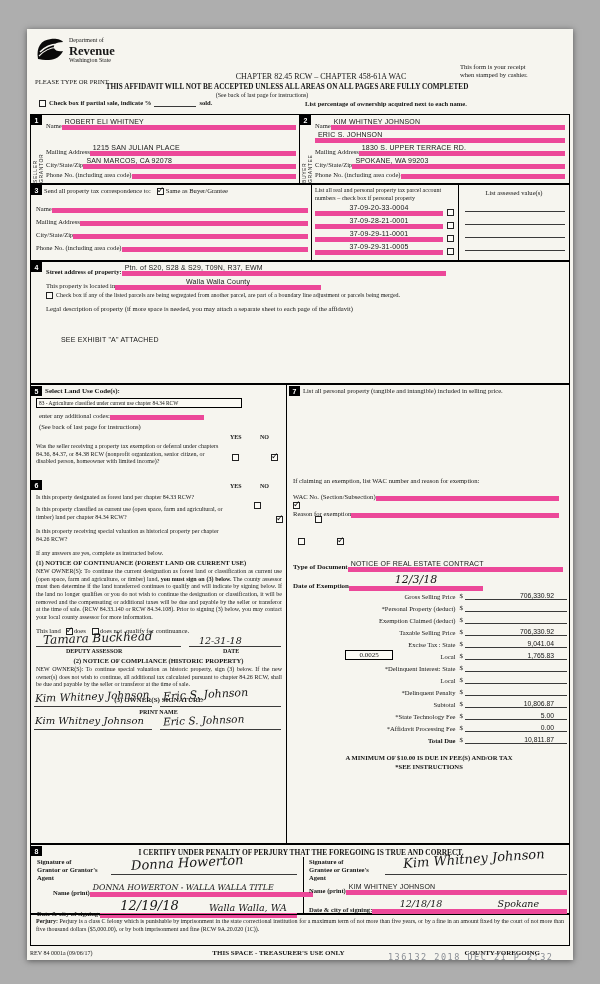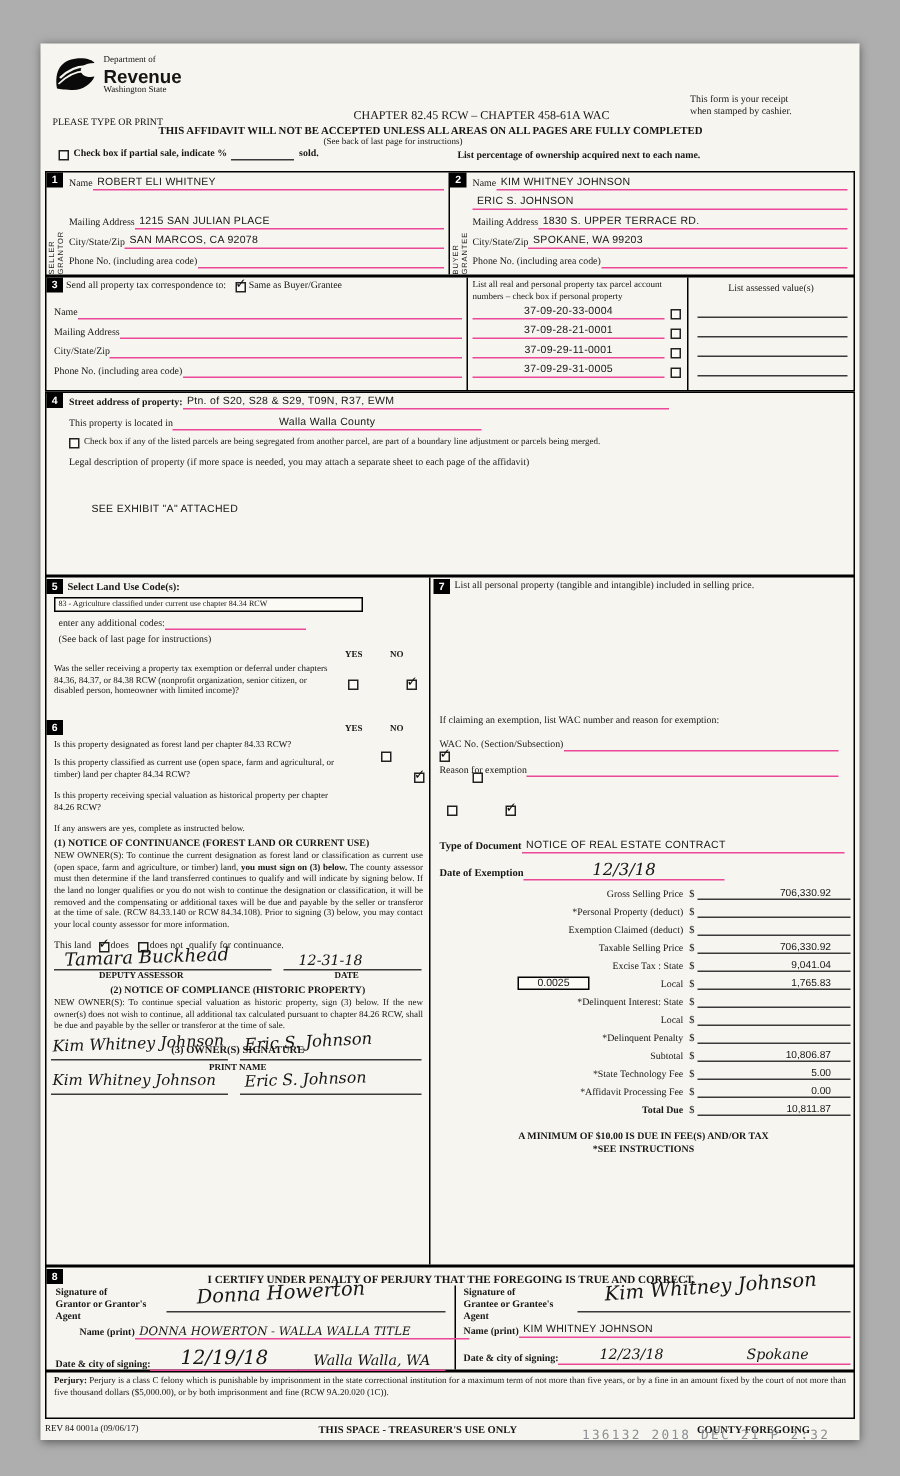--- a/index.html
+++ b/index.html
@@ -5,30 +5,30 @@
 *{margin:0;padding:0;box-sizing:border-box}
 body{width:600px;height:984px;overflow:hidden;background:#aeaeae;position:relative;font-family:"Liberation Serif",serif;color:#161616}
 .paper{position:absolute;left:27px;top:29px;width:546px;height:931px;background:#f6f5ef;box-shadow:0 1px 6px rgba(0,0,0,.5)}
 .a{position:absolute}
 .b{font-weight:bold}
 .c{text-align:center}
 .t5{font-size:5.4px;line-height:1.15}
 .t6{font-size:6px;line-height:1.28}
 .t65{font-size:6.6px;line-height:1.25}
 .t7{font-size:7px;line-height:1.25}
-.sans{font-family:Liberation Sans, sans-serif}
+.sans{font-family:Liberation Serif, serif}
 .val{font-family:"Liberation Sans",sans-serif;font-size:7px;letter-spacing:.2px;white-space:nowrap}
 .hand{font-family:"DejaVu Serif",serif;font-style:italic;white-space:nowrap}
 .secn{position:absolute;width:11px;height:10px;background:#000;color:#fff;font:bold 7px "Liberation Sans",sans-serif;display:flex;align-items:center;justify-content:center}
 .cb{display:inline-block;width:7px;height:7px;border:1px solid #222;background:#fcfbf6;position:relative;flex:none;vertical-align:-1px}
 .ck::after{content:"✓";position:absolute;left:-1px;top:-4px;font:bold 9px "DejaVu Sans",sans-serif;color:#111}
 .ln{border-bottom:1px solid #3a3a3a}
 .row{display:flex;align-items:flex-end}
 .row .lb{white-space:nowrap;flex:none}
-.fl{flex:1;border-bottom:1px solid #ec4899;min-height:9px;padding:0 3px;white-space:nowrap}
+.fl{flex:1;border-bottom:5px solid #ec4899;min-height:9px;padding:0 3px;white-space:nowrap}
 .box{border:1px solid #000}
 .vt{writing-mode:vertical-rl;transform:rotate(180deg);font:5px "Liberation Sans",sans-serif;letter-spacing:.6px;color:#222}
 .frow{position:absolute;left:0;width:280px;display:flex;align-items:flex-end}
 .flab{flex:1;text-align:right;font-size:6.6px;white-space:nowrap}
 .fdol{font-size:7px;margin:0 2px 0 4px}
 .fline{width:102px;border-bottom:1px solid #3a3a3a;text-align:right;padding-right:13px;font-family:"Liberation Sans",sans-serif;font-size:6.8px;min-height:8px}
 </style>
 </head>
 <body>
 
@@ -382,21 +382,21 @@
       <div>Grantee or Grantee's Agent</div>
     </div>
     <div class="a hand" style="left:372px;top:6px;font-size:13px;transform:rotate(-4deg)">Kim Whitney Johnson</div>
     <div class="a ln" style="left:354px;top:29px;width:182px"></div>
     <div class="a row" style="left:278px;top:38px;width:258px">
       <span class="lb t65 b">Name (print)</span>
       <span class="fl val">KIM WHITNEY JOHNSON</span>
     </div>
     <div class="a row" style="left:278px;top:53px;width:258px">
       <span class="lb t65 b">Date &amp; city of signing:</span>
-      <span class="fl hand c" style="font-size:9.5px">12/23/18</span>
+      <span class="fl hand c" style="font-size:9.5px">12/18/18</span>
       <span class="fl hand c" style="font-size:9.5px">Spokane</span>
     </div>
   </div>
 
   <div class="a box" style="left:3px;top:885px;width:540px;height:32px;padding:3px 5px">
     <div class="t6" style="text-align:justify"><b>Perjury:</b> <span>Perjury is a class C felony which is punishable by imprisonment in the state correctional institution for a maximum term of not more than five years, or by a fine in an amount fixed by the court of not more than five thousand dollars ($5,000.00), or by both imprisonment and fine (RCW 9A.20.020 (1C)).</span></div>
   </div>
 
   <div class="a" style="left:3px;top:920px;width:540px;display:flex;justify-content:space-between;align-items:center">
     <span class="t6">REV 84 0001a (09/06/17)</span>

